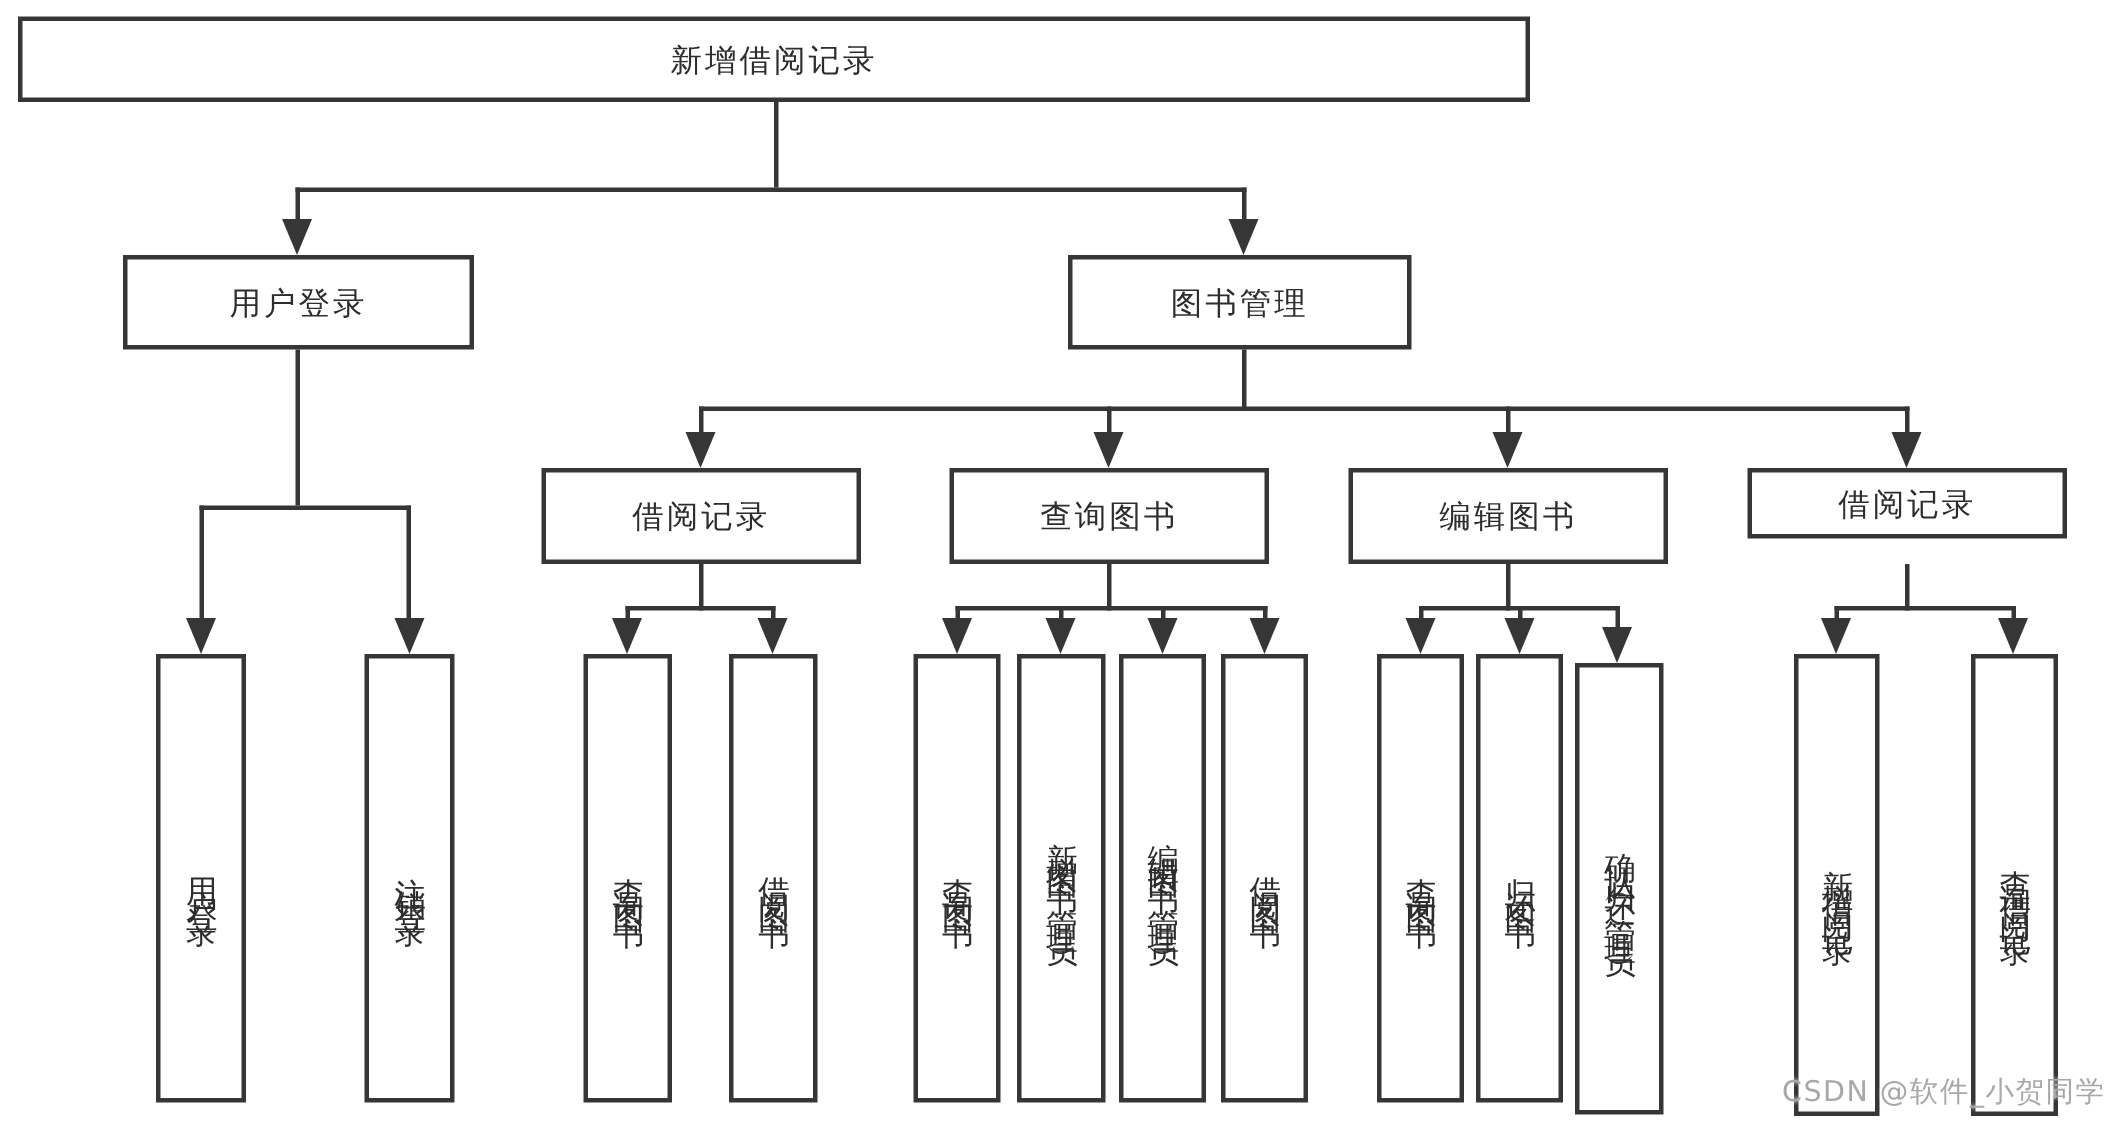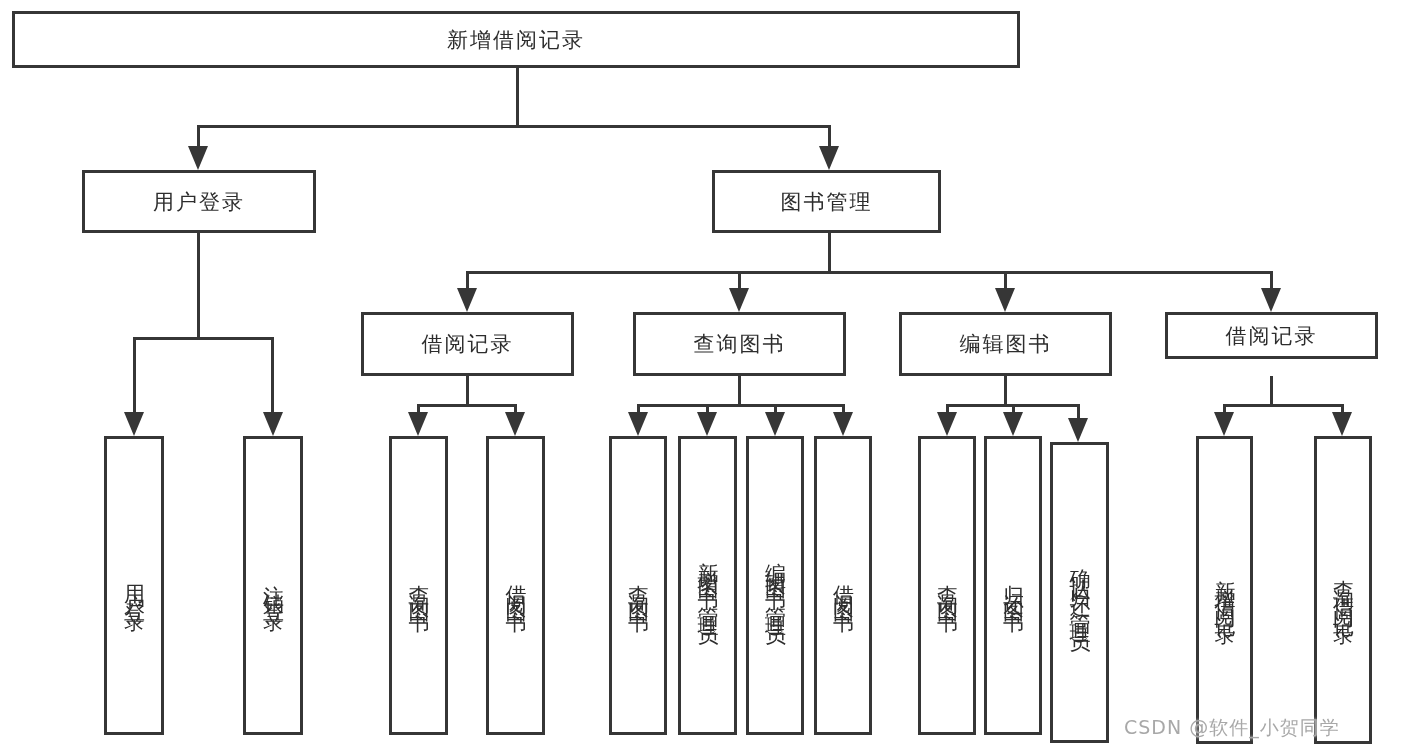--- a/index.html
+++ b/index.html
@@ -18,21 +18,21 @@
     writing-mode:vertical-rl; font-size:21px; letter-spacing:9px;
     line-height:1; white-space:nowrap;
   }
   .ln { position:absolute; background:#363636; }
   .arw {
     position:absolute; width:0; height:0;
     border-left:10px solid transparent; border-right:10px solid transparent;
     border-top:24px solid #363636;
   }
   .watermark {
-    position:absolute; left:1124px; top:715px; z-index:5;
+    position:absolute; left:1188px; top:715px; z-index:5;
     color:#a8a8a8; font-size:19px; letter-spacing:1px; white-space:nowrap;
     text-shadow:0 0 3px #ffffff;
   }
 </style>
 </head>
 <body>
 
 <div class="stage">
 
   <div class="node h" style="left:12px; top:11px; width:1008px; height:57px">

